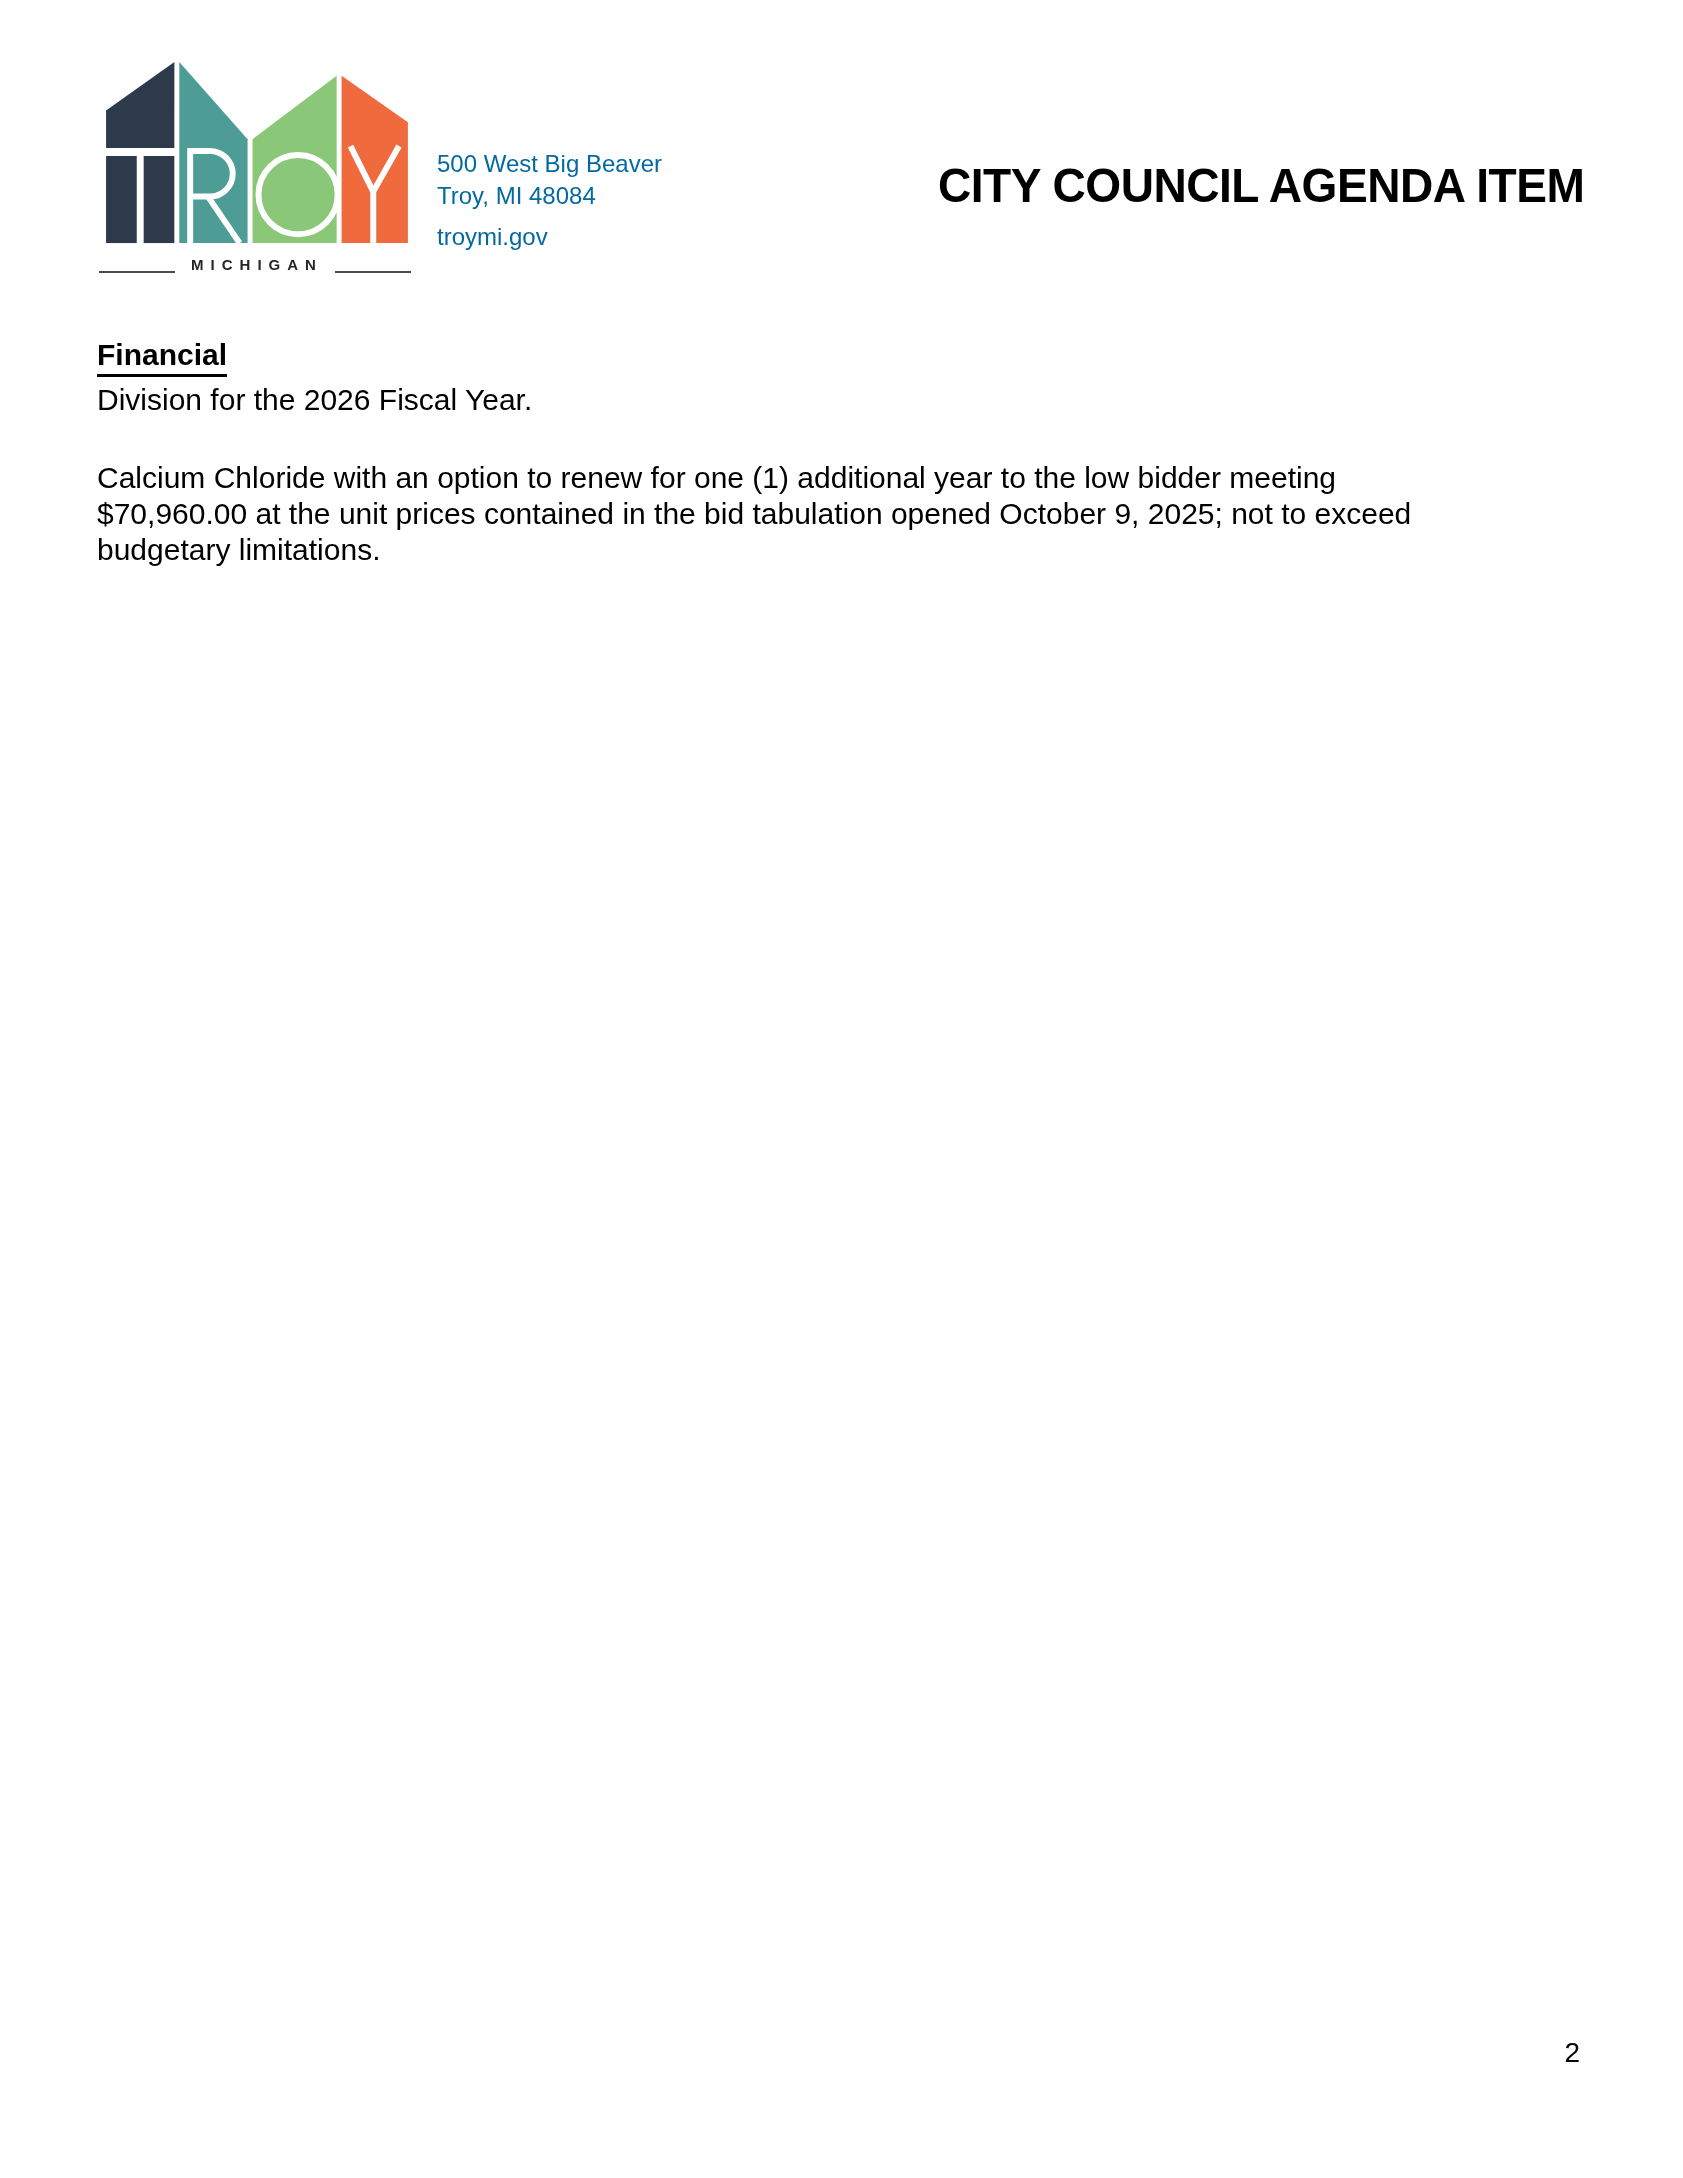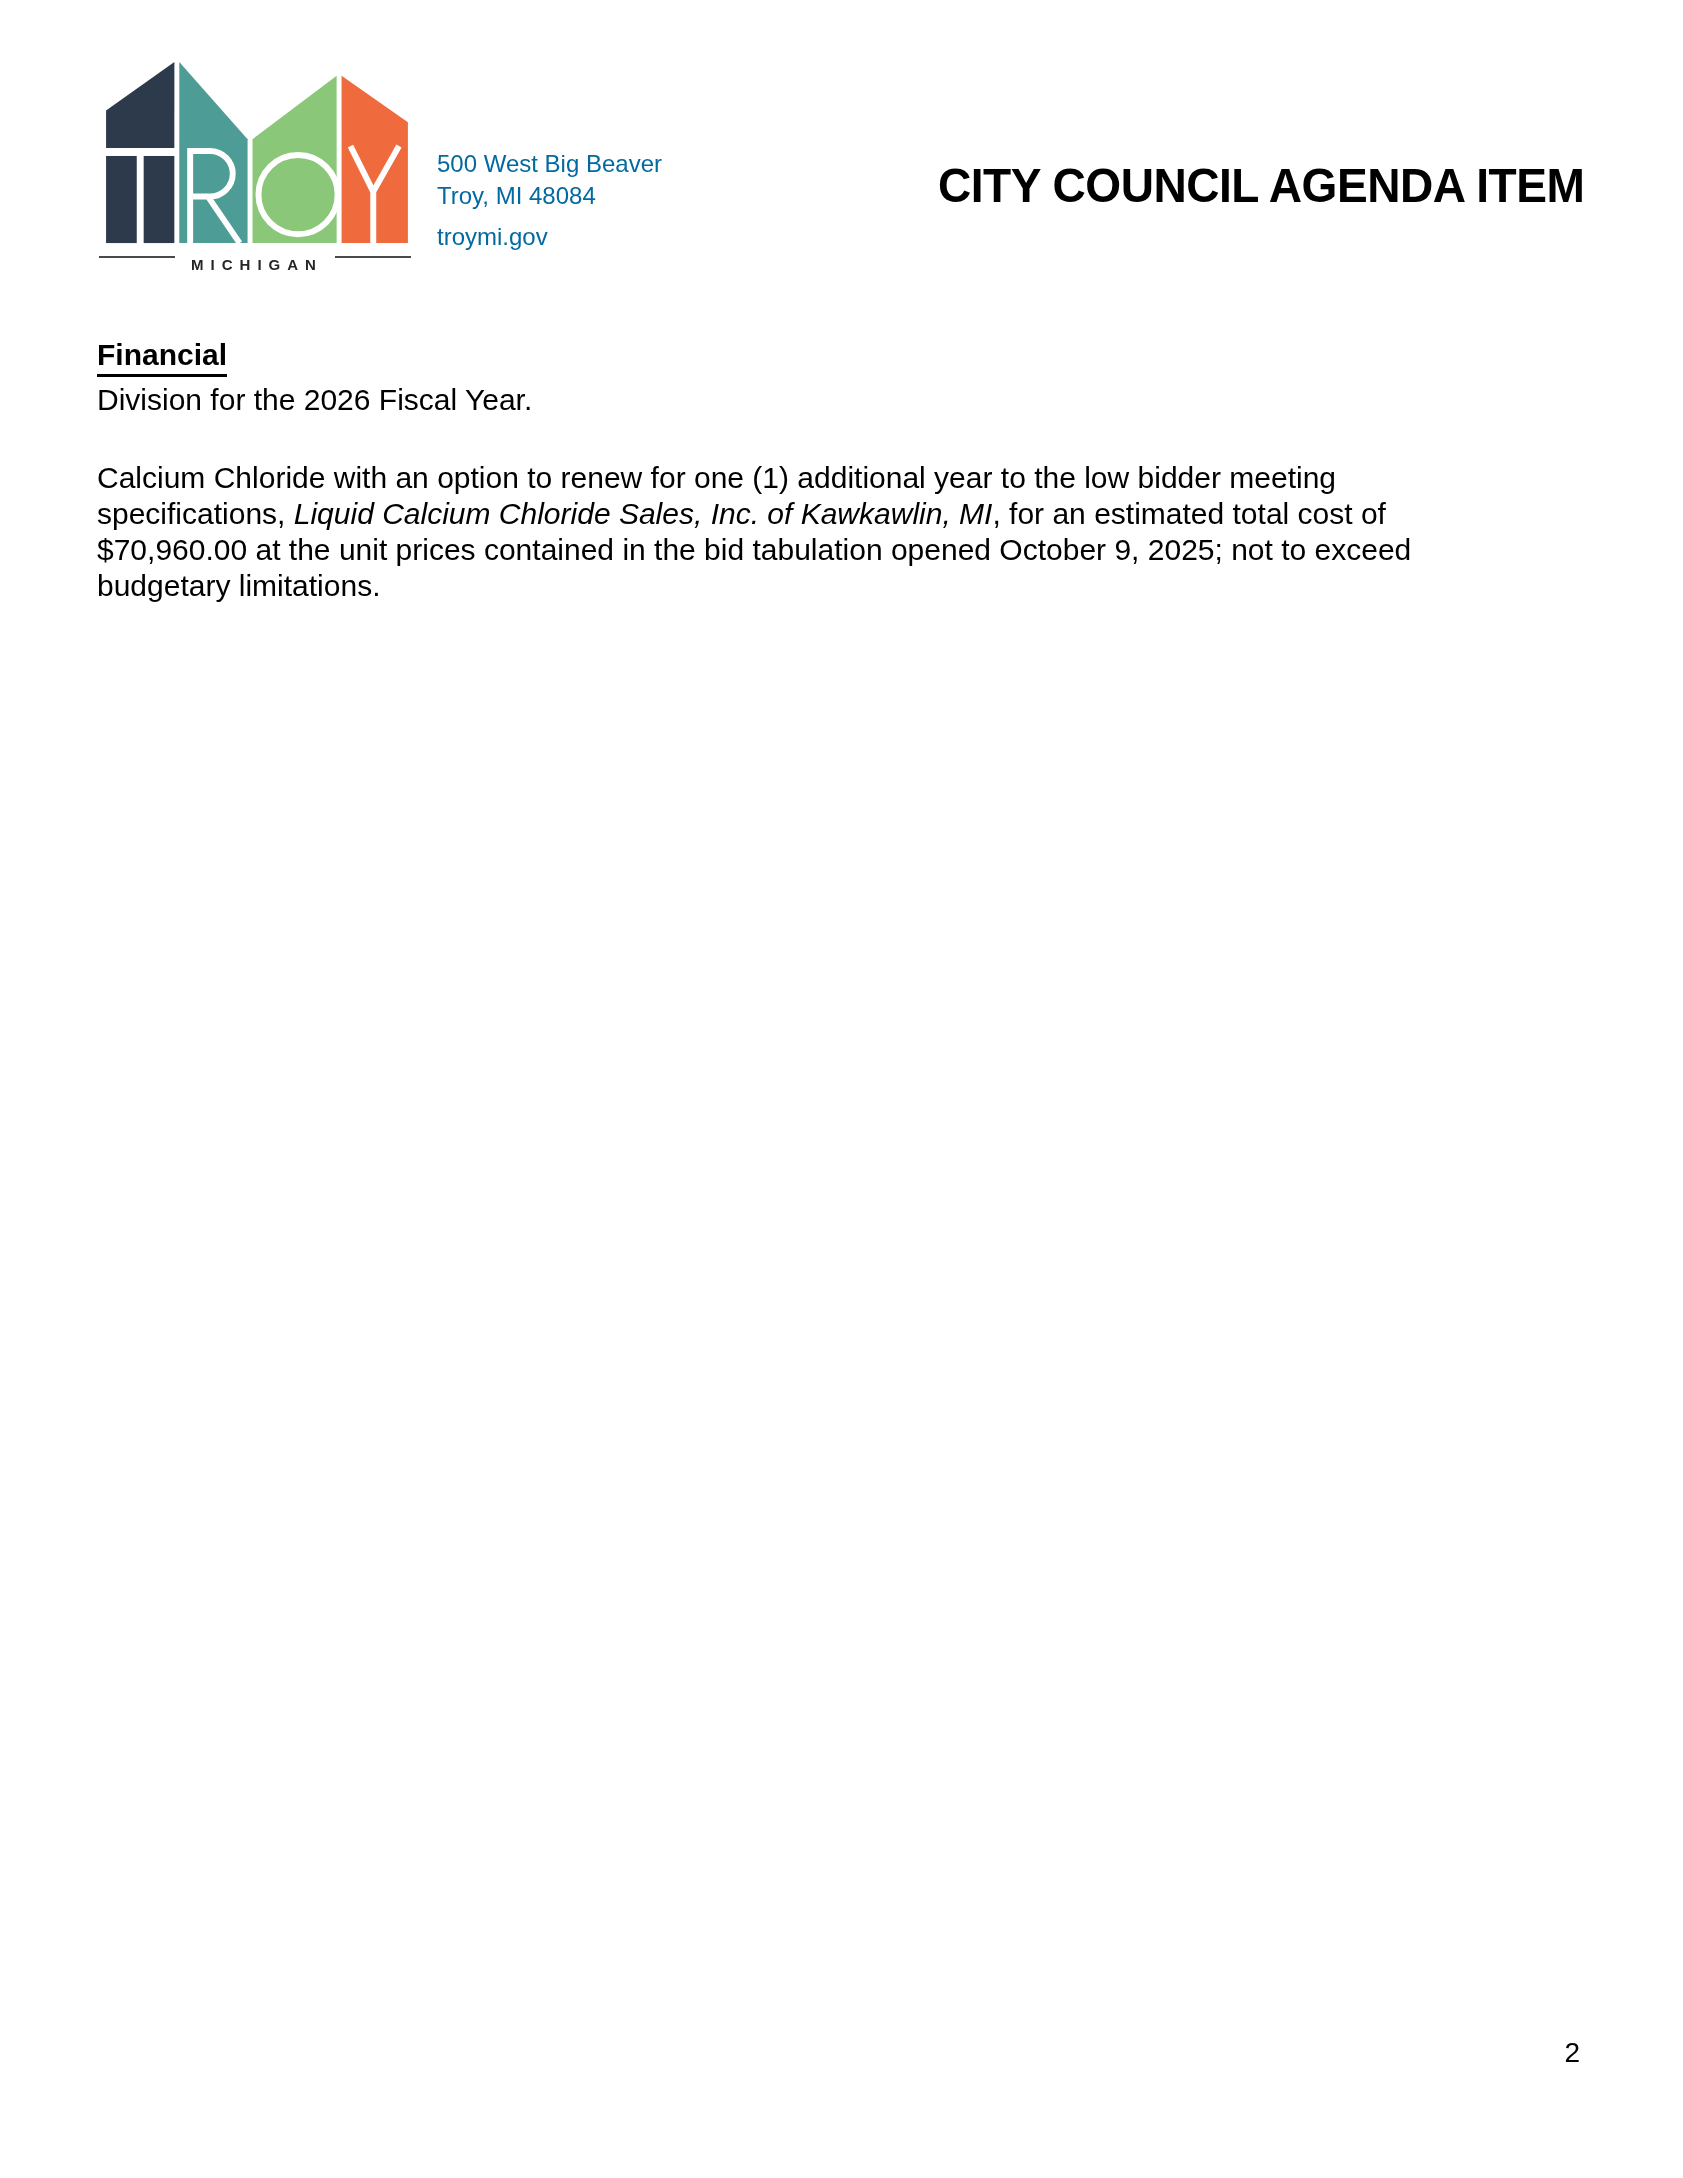--- a/index.html
+++ b/index.html
@@ -9,21 +9,21 @@
     font-family: "Liberation Sans", sans-serif;
     color: #000000;
     position: relative;
     overflow: hidden;
   }
 
   
   .logo-wrap { position: absolute; left: 99px; top: 59px; width: 312px; }
   .logo-svg { display: block; width: 312px; height: 190px; }
   .michigan-row {
-    display: flex; align-items: flex-start; gap: 12px;
+    display: flex; align-items: flex-end; gap: 12px;
     margin-top: 7px; width: 100%;
   }
   .michigan-row .rule { flex: 1; height: 2px; background: #4a4a4a; }
   .michigan-label {
     font-size: 15px; font-weight: bold; letter-spacing: 7px;
     color: #262626; white-space: nowrap; padding-left: 4px;
   }
   .sr-only { position: absolute; width: 1px; height: 1px; overflow: hidden; clip-path: inset(50%); }
 
   .contact {
@@ -94,19 +94,18 @@
   <div class="web">troymi.gov</div>
 </div>
 
 <div class="doc-title">CITY COUNCIL AGENDA ITEM</div>
 
 <div class="content">
     <div class="section-heading"><span>Financial</span></div>
     <div class="body-line"><span>Division for the 2026 Fiscal Year.</span></div>
     <div class="section-gap"></div>
     <div class="body-line"><span>Calcium Chloride with an option to renew for one (1) additional year to the low bidder meeting</span></div>
-    <div class="body-line"><span>specifications, </span><i>Liquid Calcium Chloride Sales, Inc. of Kawkawlin, MI</i><span>, for an estimated total cost of</span></div>
     <div class="body-line"><span>$70,960.00 at the unit prices contained in the bid tabulation opened October 9, 2025; not to exceed</span></div>
     <div class="body-line"><span>budgetary limitations.</span></div>
   </div>
 
 <div class="page-number">2</div>
 
 
 </body></html>

